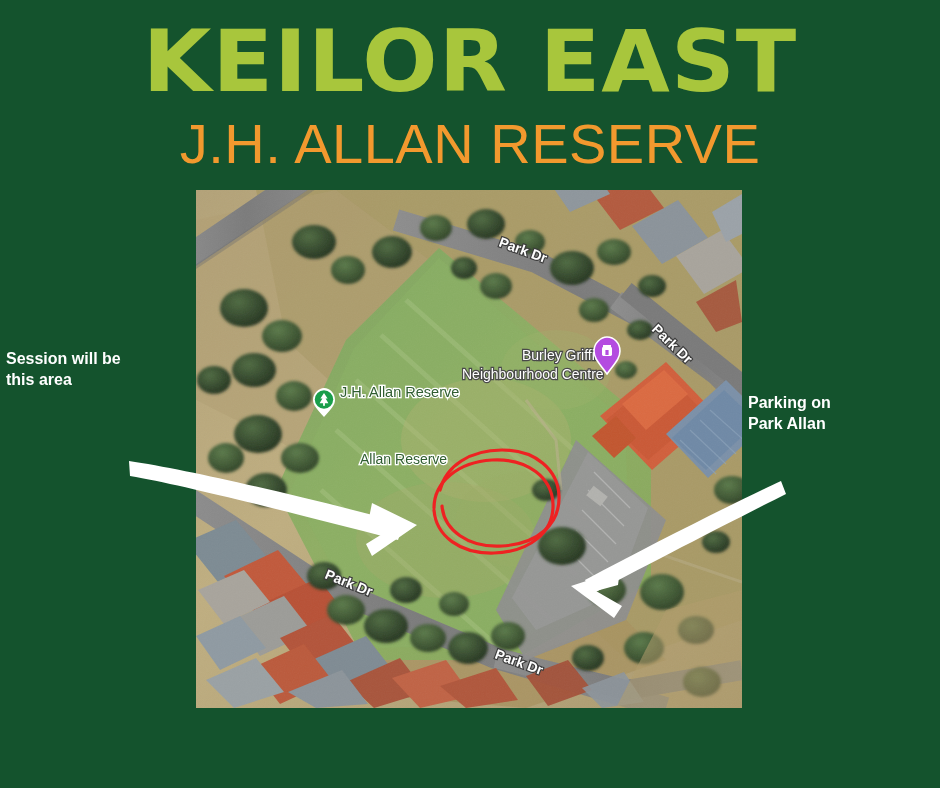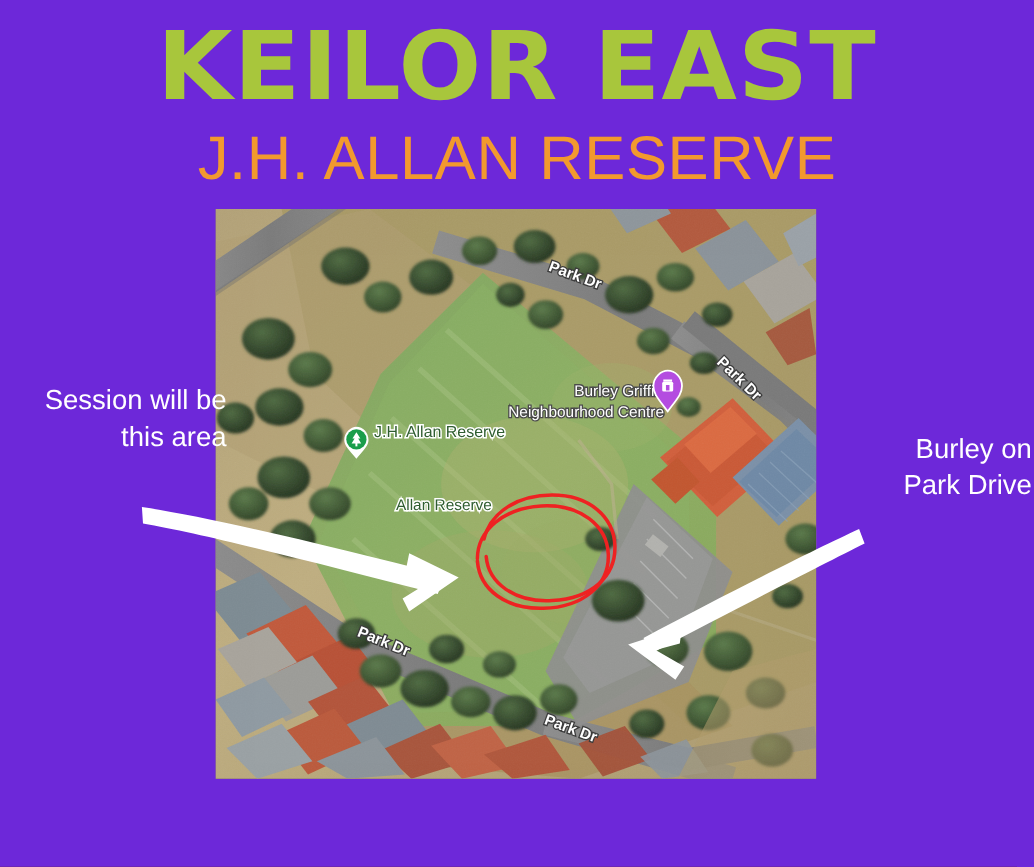--- a/index.html
+++ b/index.html
@@ -4,21 +4,21 @@
 <style>
   html, body {
     margin: 0;
     padding: 0;
     background: #6f2679;
   }
   #poster {
     position: relative;
     width: 940px;
     height: 788px;
-    background: #6d28d9;
+    background: #14532d;
     overflow: hidden;
     font-family: "Liberation Sans", sans-serif;
   }
 
   
   #title-main {
     position: absolute;
     left: 0;
     top: 18px;
     width: 940px;
@@ -43,24 +43,24 @@
     letter-spacing: 0.5px;
     line-height: 1;
     color: #f2992e;
   }
 
   
   .annotation {
     position: absolute;
     color: #ffffff;
     font-family: "Liberation Sans", sans-serif;
-    font-size: 25px;
+    font-size: 16px;
     line-height: 1.32;
-    text-align: right;
-    font-weight: normal;
+    text-align: left;
+    font-weight: bold;
   }
   #annotation-left  { left: 6px;  top: 348px; width: 200px; }
   #annotation-right { left: 748px; top: 392px; width: 190px; }
 
   
   #map-frame {
     position: absolute;
     left: 196px;
     top: 190px;
     width: 546px;
@@ -362,22 +362,22 @@
       </g>
     </svg>
   </div>
 
   <div id="annotation-left" class="annotation">
     <div>Session will be</div>
     <div>this area</div>
   </div>
 
   <div id="annotation-right" class="annotation">
-    <div>Burley on</div>
-    <div>Park Drive</div>
+    <div>Parking on</div>
+    <div>Park Allan</div>
   </div>
 
   <svg id="overlay-arrows" viewBox="0 0 940 788">
 
     <g fill="#ffffff">
       <path d="M 129,461
                C 190,470 300,496 404,523
                L 398,540
                C 296,514 188,486 130,476 Z"></path>
 

